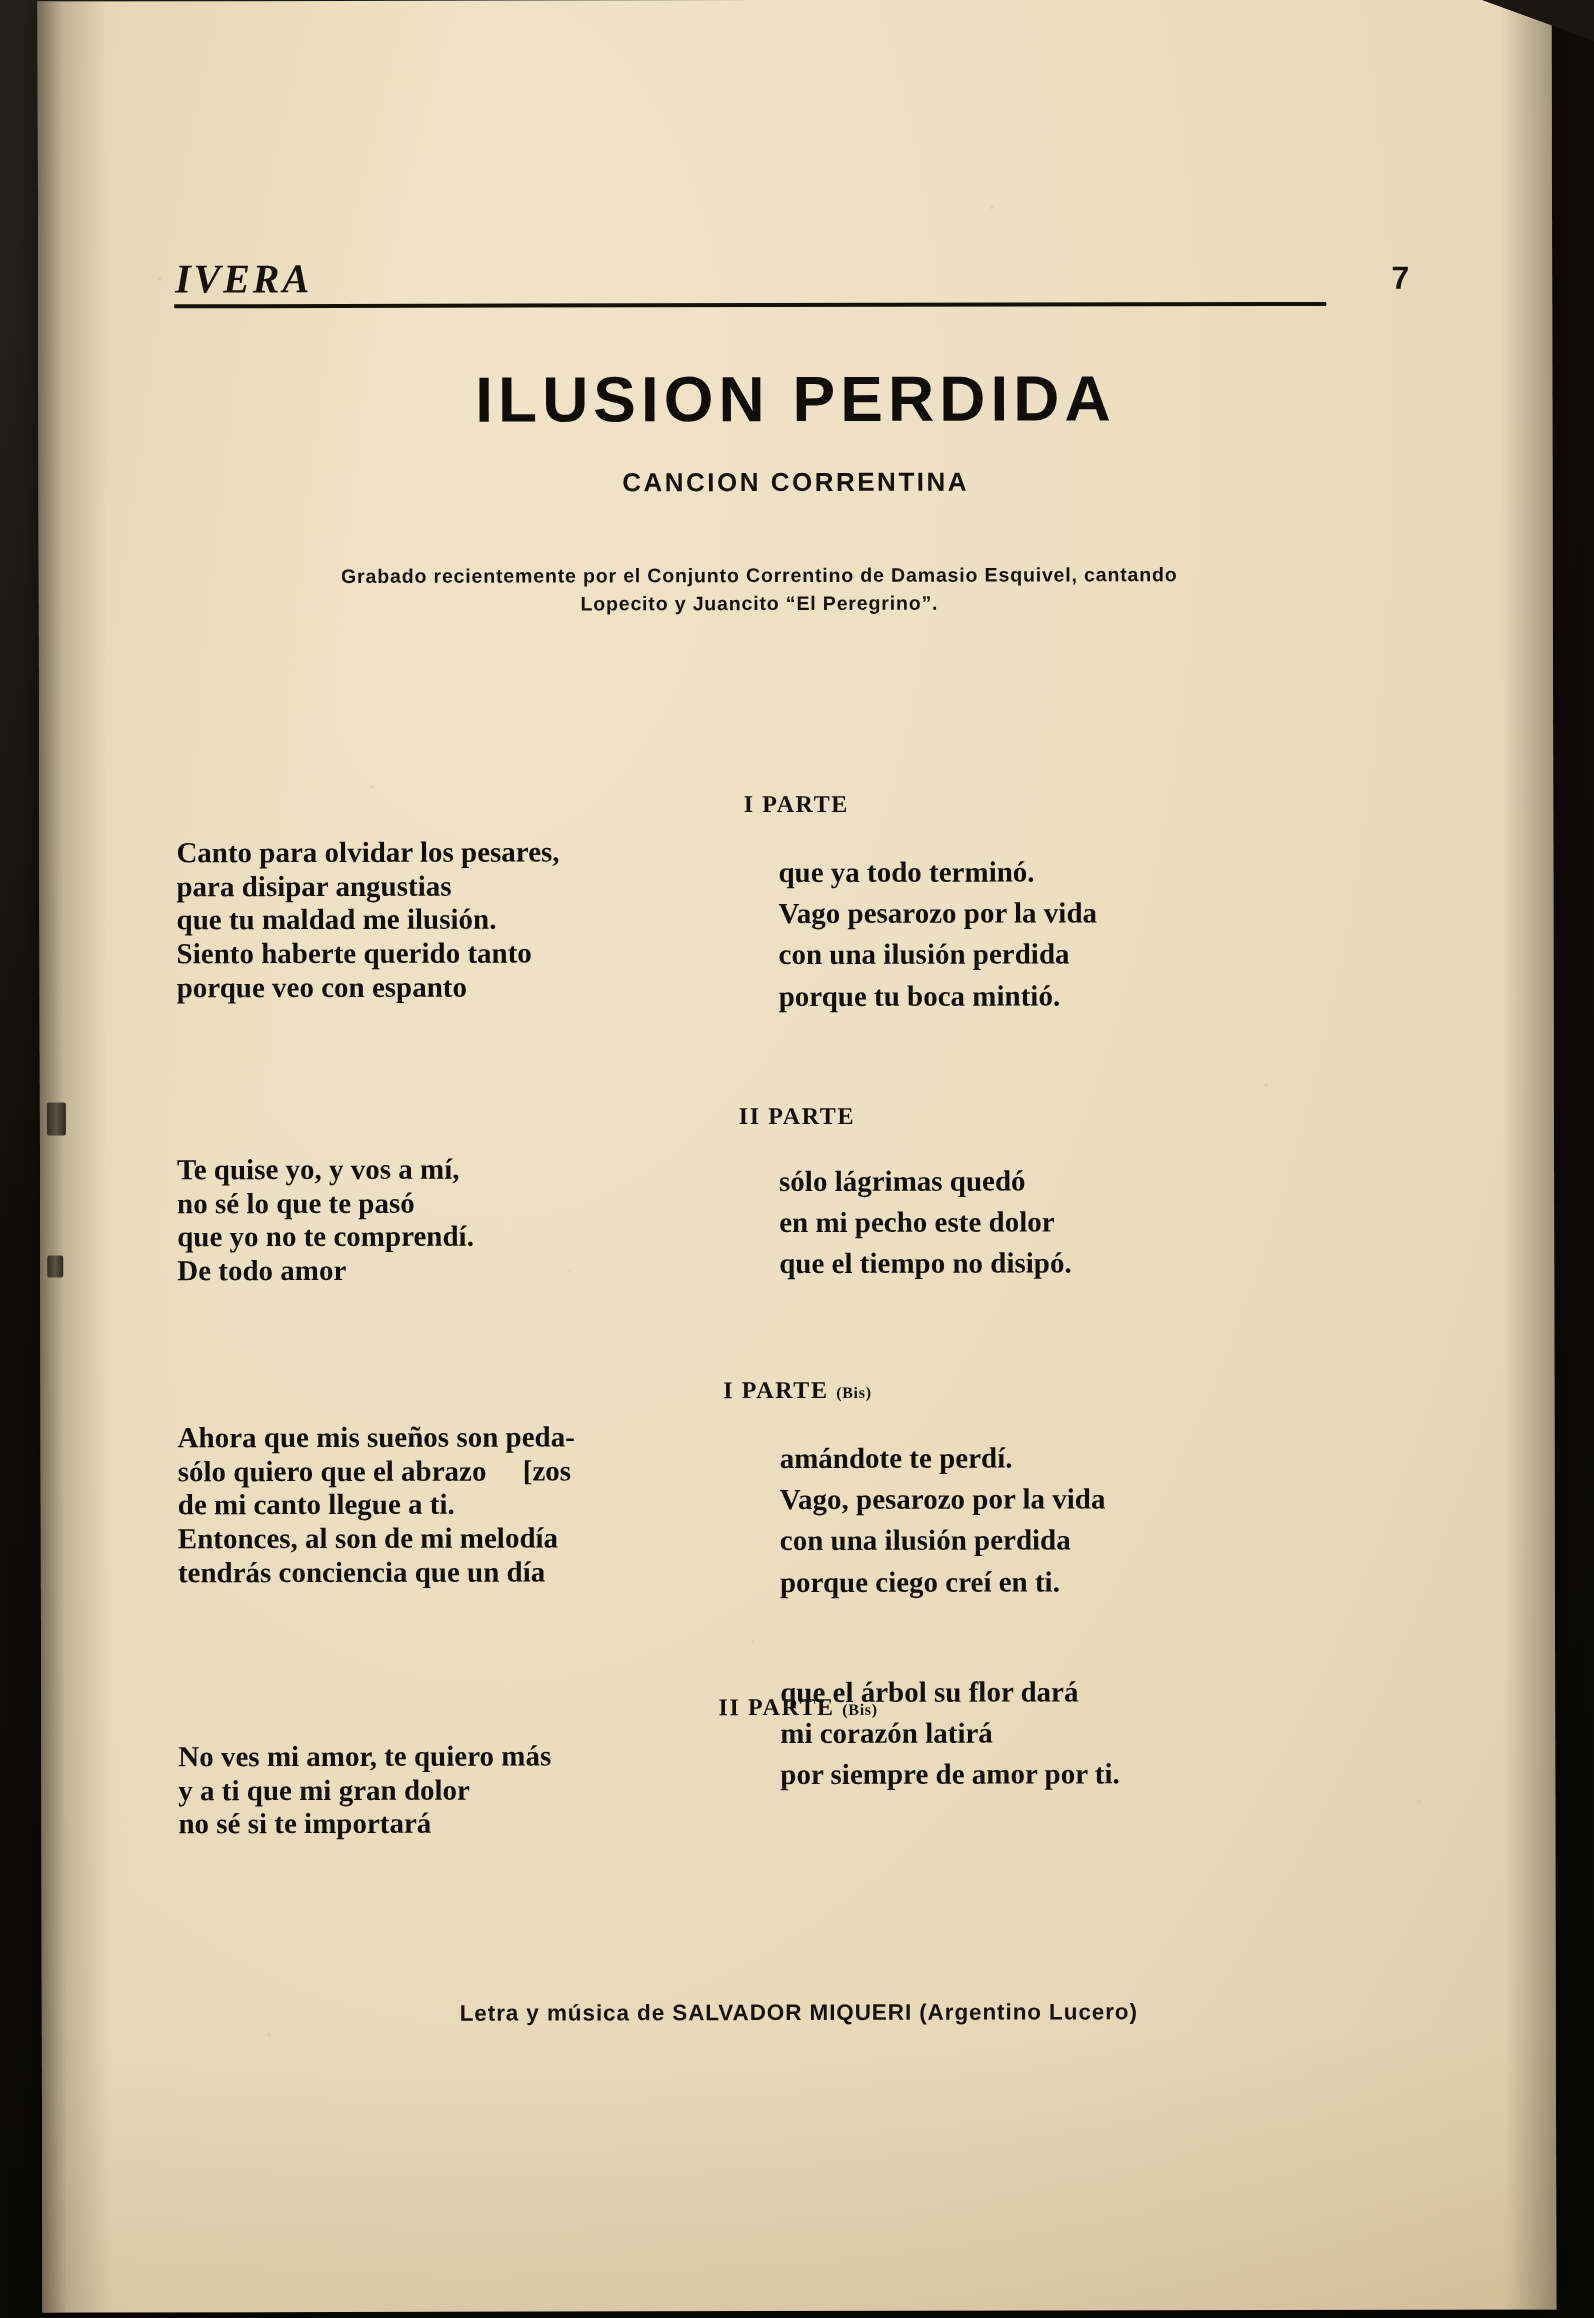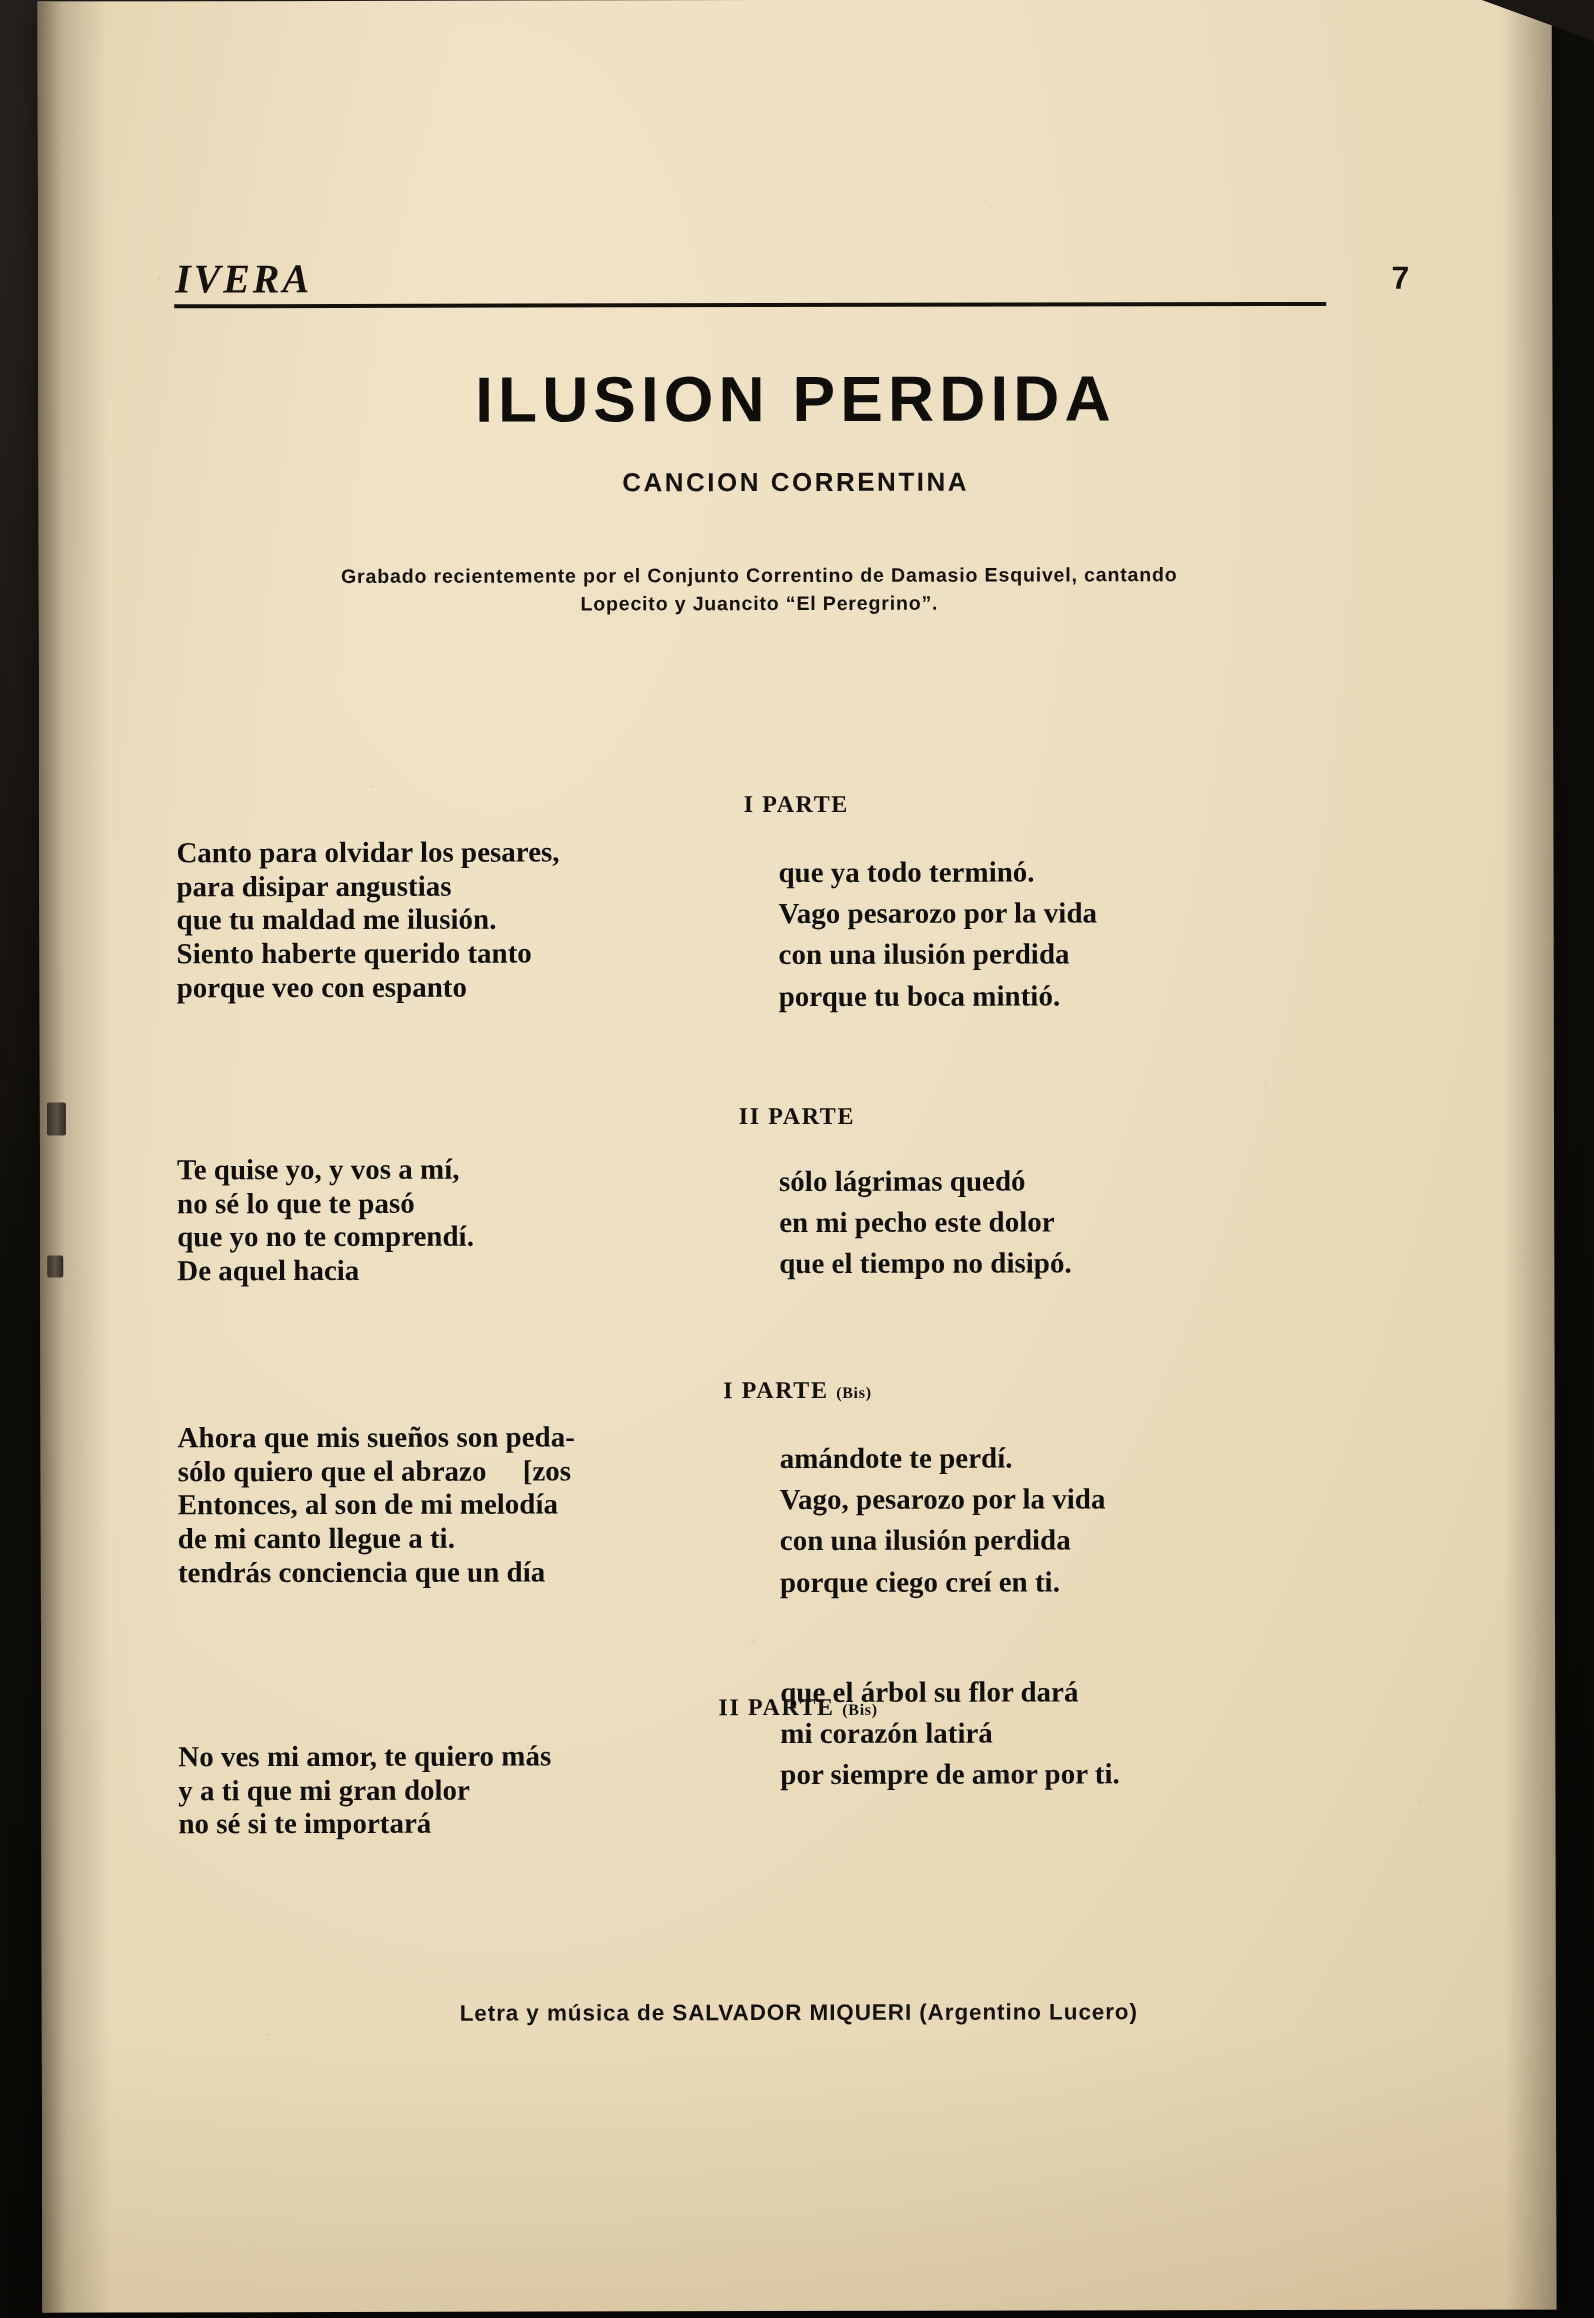--- a/index.html
+++ b/index.html
@@ -245,37 +245,37 @@
         <div class="line">porque tu boca mintió.</div>
       </div>
 
       <div class="section-head" style="top:1103px">
         <span>II PARTE</span>
       </div>
       <div class="stanza left" style="top:1152px">
         <div class="line">Te quise yo, y vos a mí,</div>
         <div class="line">no sé lo que te pasó</div>
         <div class="line">que yo no te comprendí.</div>
-        <div class="line">De aquel hacia</div>
+        <div class="line">De todo amor</div>
       </div>
       <div class="stanza right" style="top:1161px">
         <div class="line">sólo lágrimas quedó</div>
         <div class="line">en mi pecho este dolor</div>
         <div class="line">que el tiempo no disipó.</div>
       </div>
 
       <div class="section-head" style="top:1377px">
         <span>I PARTE</span>
         <span class="bis">(Bis)</span>
       </div>
       <div class="stanza left" style="top:1420px">
         <div class="line">Ahora que mis sueños son peda-</div>
         <div class="line">sólo quiero que el abrazo     [zos</div>
+        <div class="line">de mi canto llegue a ti.</div>
         <div class="line">Entonces, al son de mi melodía</div>
-        <div class="line">de mi canto llegue a ti.</div>
         <div class="line">tendrás conciencia que un día</div>
       </div>
       <div class="stanza right" style="top:1438px">
         <div class="line">amándote te perdí.</div>
         <div class="line">Vago, pesarozo por la vida</div>
         <div class="line">con una ilusión perdida</div>
         <div class="line">porque ciego creí en ti.</div>
       </div>
 
       <div class="section-head" style="top:1694px">

